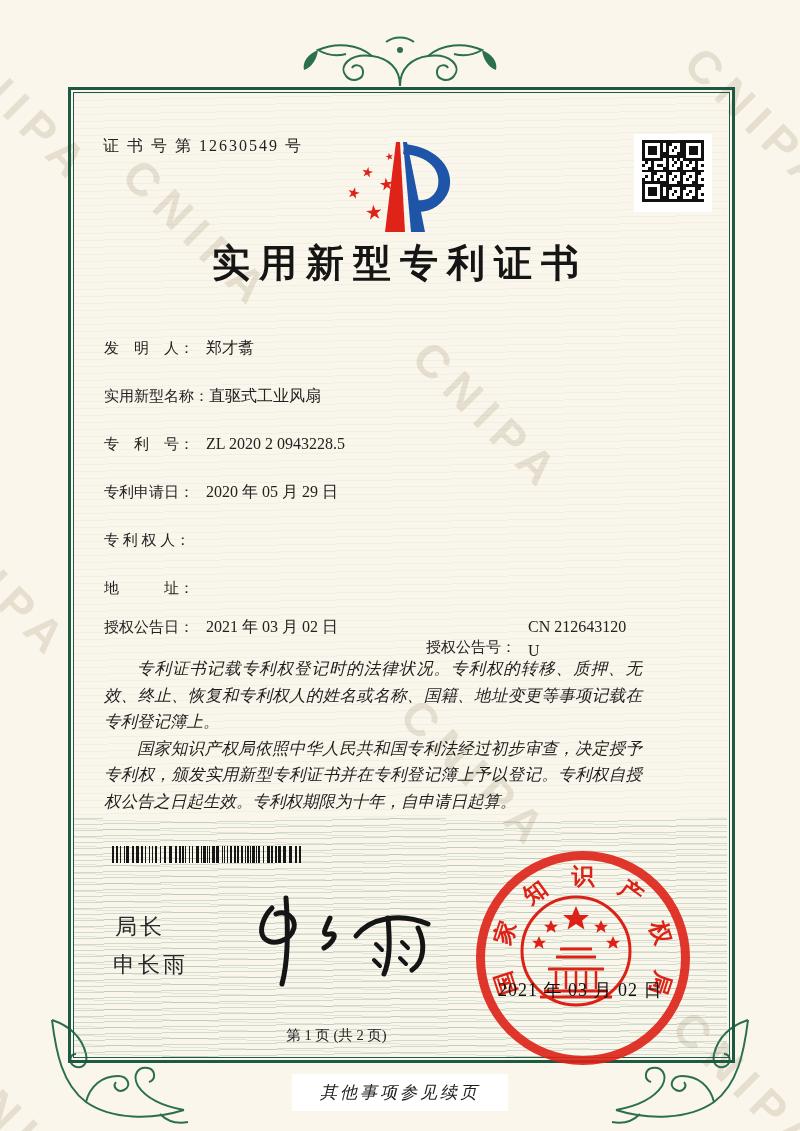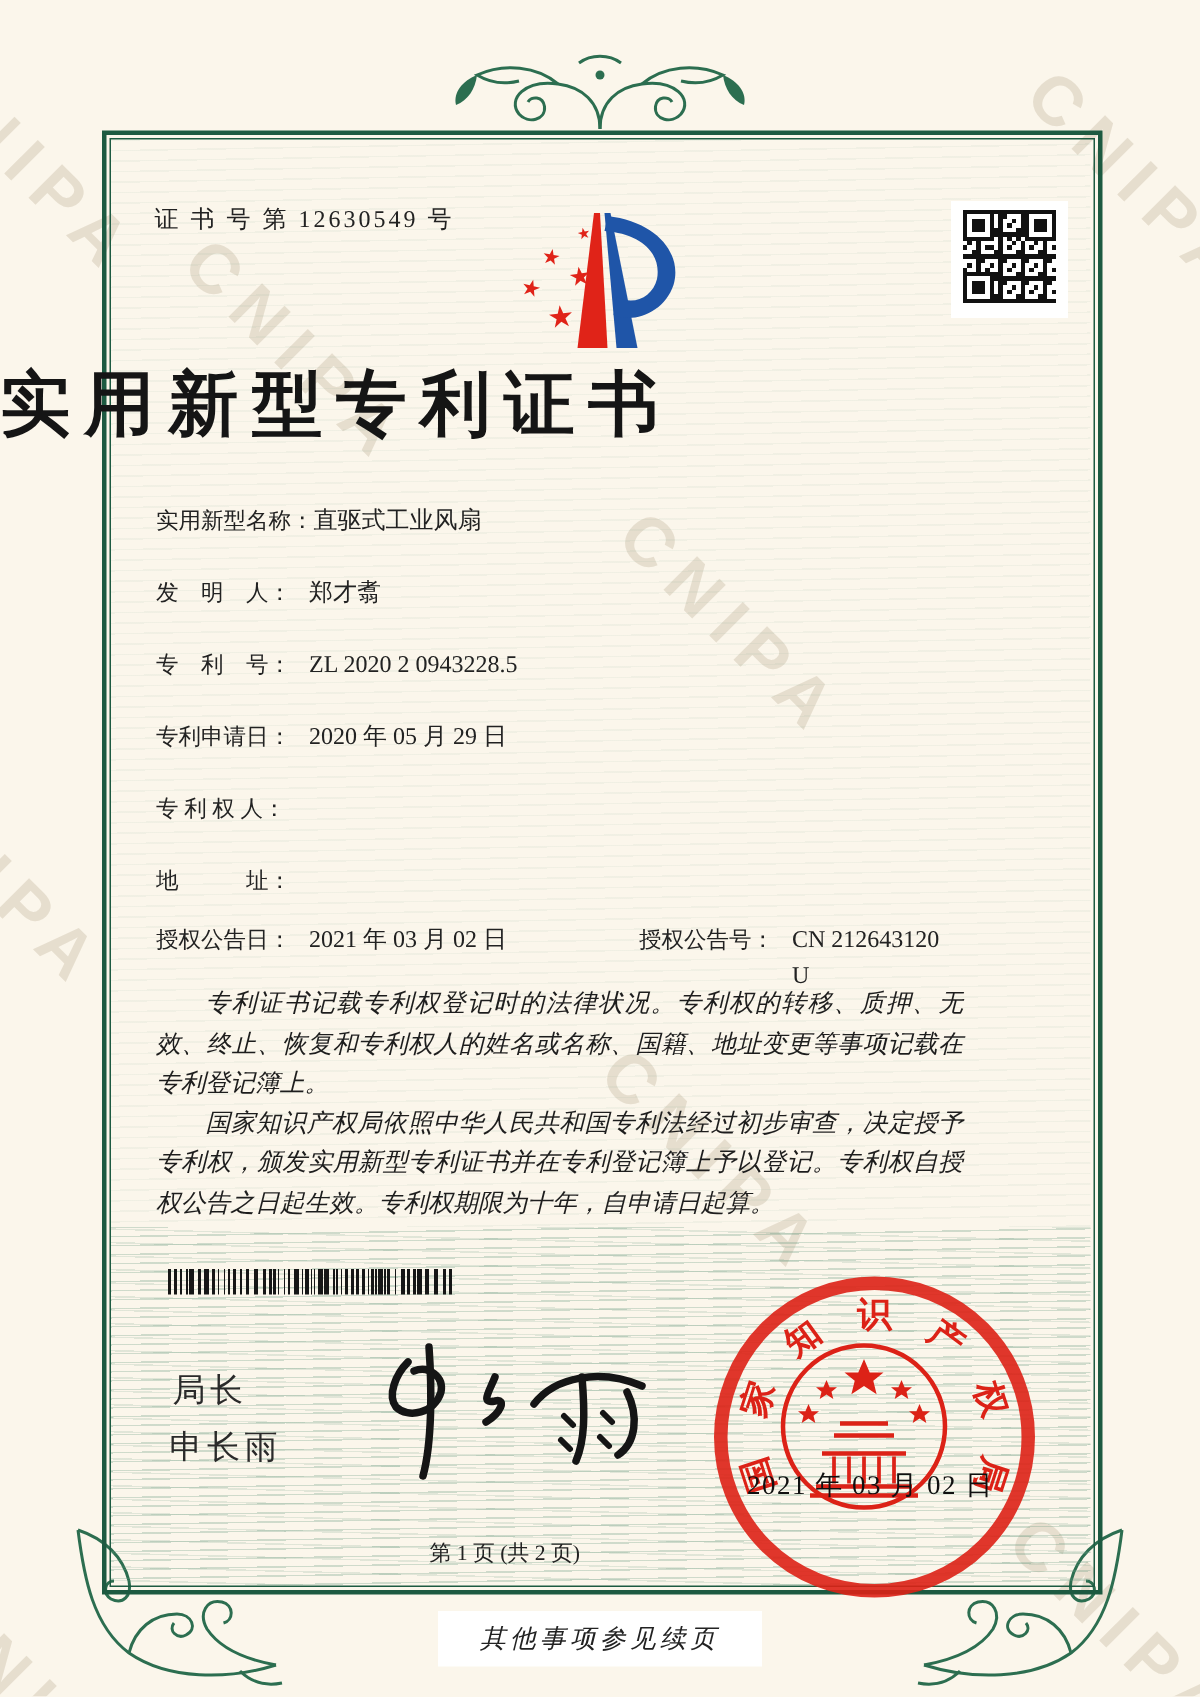--- a/index.html
+++ b/index.html
@@ -40,32 +40,32 @@
   .logo .s1{left:44px;top:30px;font-size:10px;transform:rotate(-12deg)}
   .logo .s2{left:20px;top:44px;font-size:14px;transform:rotate(10deg)}
   .logo .s3{left:38px;top:54px;font-size:17px;transform:rotate(-8deg)}
   .logo .s4{left:6px;top:64px;font-size:15px;transform:rotate(14deg)}
   .logo .s5{left:24px;top:80px;font-size:20px;transform:rotate(-6deg)}
 
   
   .qr{position:absolute;left:634px;top:134px;width:78px;height:78px;background:#fff;
       display:flex;align-items:center;justify-content:center;}
 
-  .title{position:absolute;left:0;top:238px;width:800px;
-         font-size:47px;font-weight:bold;letter-spacing:9px;color:#151515;}
+  .title{position:absolute;left:0;top:238px;width:800px;text-align:center;
+         font-size:38px;font-weight:bold;letter-spacing:9px;color:#151515;}
 
   
   .fields{position:absolute;left:104px;top:336px;width:537px;}
   .frow{display:flex;margin-bottom:24px;line-height:24px;}
   .frow .lab{flex:0 0 102px;font-size:15px;white-space:nowrap;}
   .frow .val{font-size:16px;}
   .frow.addr{margin-bottom:15px;}
   .frow.addr .val{width:435px;line-height:24px;}
   .frow.last .val1{flex:0 0 220px;}
-  .frow.last .lab2{flex:0 0 102px;font-size:15px;white-space:nowrap;}
+  .frow.last .lab2{flex:0 0 102px;font-size:15px;white-space:nowrap;margin-top:20px;}
 
   .bodytext{position:absolute;left:104px;top:656px;width:538px;font-size:16.5px;
             line-height:26.5px;text-align:justify;font-style:italic;color:#1d1d1d;}
   .bodytext p{margin:0;text-indent:2em;}
 
   .barcode{position:absolute;left:112px;top:846px;width:192px;height:17px;}
 
   .sig-label{position:absolute;font-family:"Liberation Sans",sans-serif;font-size:22px;
              letter-spacing:3px;color:#2a2a2a;}
   .sig-title{left:115px;top:912px;}
@@ -408,26 +408,26 @@
           <rect x="18" y="20" width="1" height="1"></rect>
           <rect x="19" y="20" width="1" height="1"></rect>
           <rect x="20" y="20" width="1" height="1"></rect>
         </svg></div>
     </div>
 
   <div class="title">实用新型专利证书</div>
 
   <div class="fields">
     <div class="frow">
+      <span class="lab">发　明　人：</span>
+      <span class="val">郑才翥</span>
+    </div>
+    <div class="frow">
       <span class="lab">实用新型名称：</span>
       <span class="val">直驱式工业风扇</span>
-    </div>
-    <div class="frow">
-      <span class="lab">发　明　人：</span>
-      <span class="val">郑才翥</span>
     </div>
     <div class="frow">
       <span class="lab">专　利　号：</span>
       <span class="val">ZL 2020 2 0943228.5</span>
     </div>
     <div class="frow">
       <span class="lab">专利申请日：</span>
       <span class="val">2020 年 05 月 29 日</span>
     </div>
     <div class="frow">

